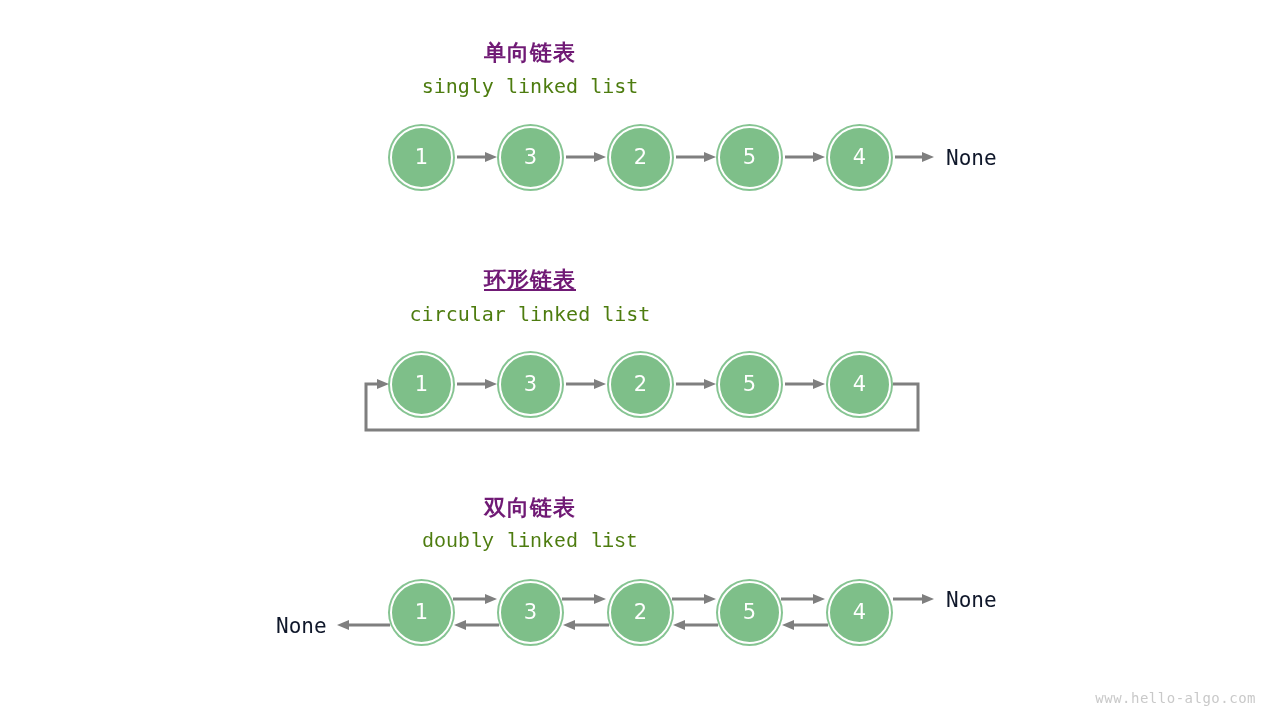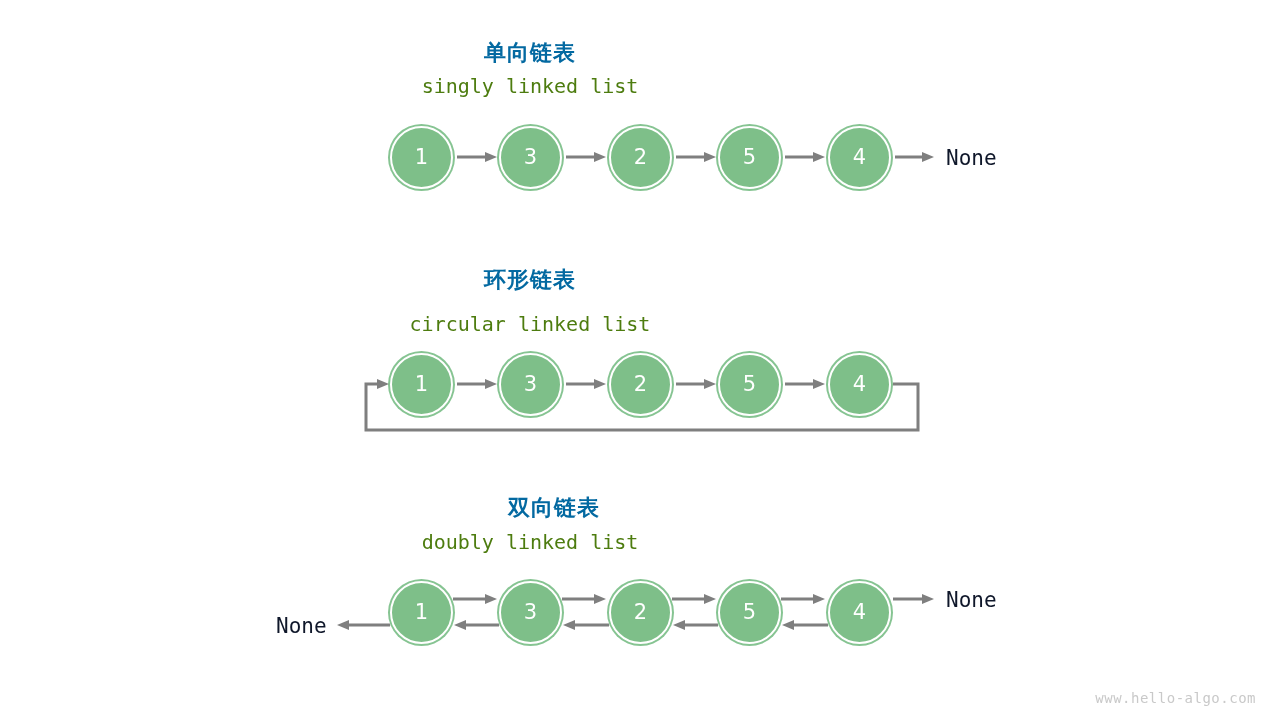--- a/index.html
+++ b/index.html
@@ -21,21 +21,21 @@
   .section {
     position: absolute;
     left: 0;
     width: 1280px;
   }
   .title {
     position: absolute;
     left: 0;
     width: 1060px;
     text-align: center;
-    color: #0369a1;
+    color: #701a75;
     font-family: "DejaVu Sans", sans-serif;
     font-weight: bold;
     font-size: 22px;
     letter-spacing: 1px;
     white-space: nowrap;
   }
   .subtitle {
     position: absolute;
     left: 0;
     width: 1060px;
@@ -108,33 +108,33 @@
     <div class="node" style="left:390px; top:126px;">1</div>
     <div class="node" style="left:499px; top:126px;">3</div>
     <div class="node" style="left:609px; top:126px;">2</div>
     <div class="node" style="left:718px; top:126px;">5</div>
     <div class="node" style="left:828px; top:126px;">4</div>
 
     <div class="none-label" style="left:946px; top:146px;">None</div>
   </div>
 
   <div class="section">
-    <div class="title" style="top:265px;">环形链表</div>
-    <div class="subtitle" style="top:312px;">circular linked list</div>
+    <div class="title" style="top:265px;text-decoration:underline;">环形链表</div>
+    <div class="subtitle" style="top:302px;">circular linked list</div>
 
     <div class="node" style="left:390px; top:353px;">1</div>
     <div class="node" style="left:499px; top:353px;">3</div>
     <div class="node" style="left:609px; top:353px;">2</div>
     <div class="node" style="left:718px; top:353px;">5</div>
     <div class="node" style="left:828px; top:353px;">4</div>
   </div>
 
   <div class="section">
-    <div class="title" style="top:493px;padding-left:24px;">双向链表</div>
-    <div class="subtitle" style="top:530px;">doubly linked list</div>
+    <div class="title" style="top:493px;">双向链表</div>
+    <div class="subtitle" style="top:530px;font-family:Liberation Mono, monospace;">doubly linked list</div>
 
     <div class="node" style="left:390px; top:581px;">1</div>
     <div class="node" style="left:499px; top:581px;">3</div>
     <div class="node" style="left:609px; top:581px;">2</div>
     <div class="node" style="left:718px; top:581px;">5</div>
     <div class="node" style="left:828px; top:581px;">4</div>
 
     <div class="none-label" style="left:946px; top:588px;">None</div>
     <div class="none-label" style="left:276px; top:614px;">None</div>
   </div>

